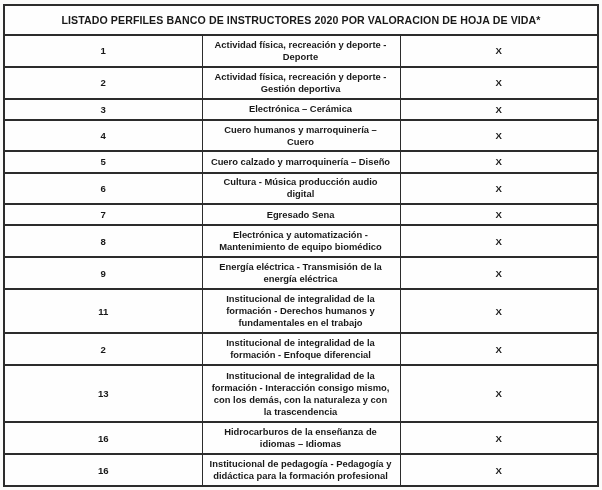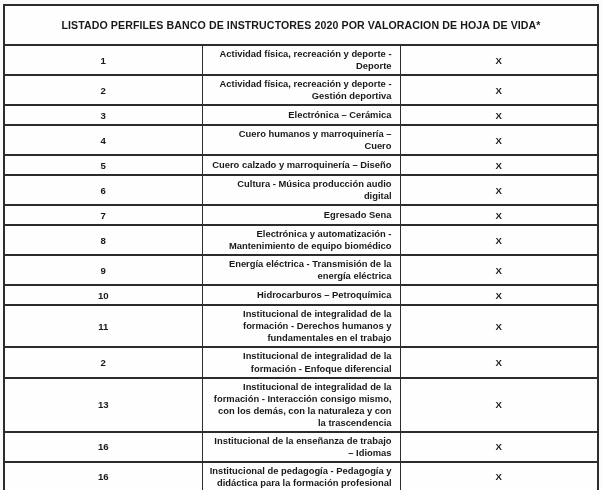--- a/index.html
+++ b/index.html
@@ -24,38 +24,38 @@
     table-layout: fixed;
   }
   .doc-table td, .doc-table th {
     border: 1px solid #2c2c2c;
     border-top-width: 2px;
     border-bottom-width: 2px;
     color: #191919;
     vertical-align: middle;
   }
   .title-cell {
-    height: 40px;
+    height: 30px;
     text-align: center;
     font-size: 10.6px;
     font-weight: 700;
     letter-spacing: 0.1px;
     color: #111;
     padding: 2px 4px;
   }
   .num-cell {
     width: 34px;
     text-align: center;
     font-size: 9.6px;
     font-weight: 600;
     height: 20px;
     padding: 2px 1px;
   }
   .profile-cell {
-    text-align: right;
+    text-align: center;
     font-size: 9.4px;
     font-weight: 600;
     padding: 2px 8px 2px 7px;
     line-height: 1.28;
   }
   .mark-cell {
     width: 168px;
     text-align: center;
     font-size: 9.6px;
     font-weight: 600;
@@ -122,25 +122,20 @@
     <td class="profile-cell">Electrónica y automatización - Mantenimiento de equipo biomédico</td>
     <td class="mark-cell">X</td>
   </tr>
 
   <tr>
     <td class="num-cell">9</td>
     <td class="profile-cell">Energía eléctrica - Transmisión de la energía eléctrica</td>
     <td class="mark-cell">X</td>
   </tr>
 
-  <tr>
-    <td class="num-cell">10</td>
-    <td class="profile-cell">Hidrocarburos – Petroquímica</td>
-    <td class="mark-cell">X</td>
-  </tr>
 
   <tr>
     <td class="num-cell">11</td>
     <td class="profile-cell">Institucional de integralidad de la formación - Derechos humanos y fundamentales en el trabajo</td>
     <td class="mark-cell">X</td>
   </tr>
 
   <tr>
     <td class="num-cell">2</td>
     <td class="profile-cell">Institucional de integralidad de la formación - Enfoque diferencial</td>
@@ -148,21 +143,21 @@
   </tr>
 
   <tr>
     <td class="num-cell">13</td>
     <td class="profile-cell">Institucional de integralidad de la formación - Interacción consigo mismo, con los demás, con la naturaleza y con la trascendencia</td>
     <td class="mark-cell">X</td>
   </tr>
 
   <tr>
     <td class="num-cell">16</td>
-    <td class="profile-cell">Institucional de la enseñanza de trabajo – Idiomas</td>
+    <td class="profile-cell">Hidrocarburos de la enseñanza de idiomas – Idiomas</td>
     <td class="mark-cell">X</td>
   </tr>
 
 
   <tr>
     <td class="num-cell">16</td>
     <td class="profile-cell">Institucional de pedagogía - Pedagogía y didáctica para la formación profesional</td>
     <td class="mark-cell">X</td>
   </tr>
 

